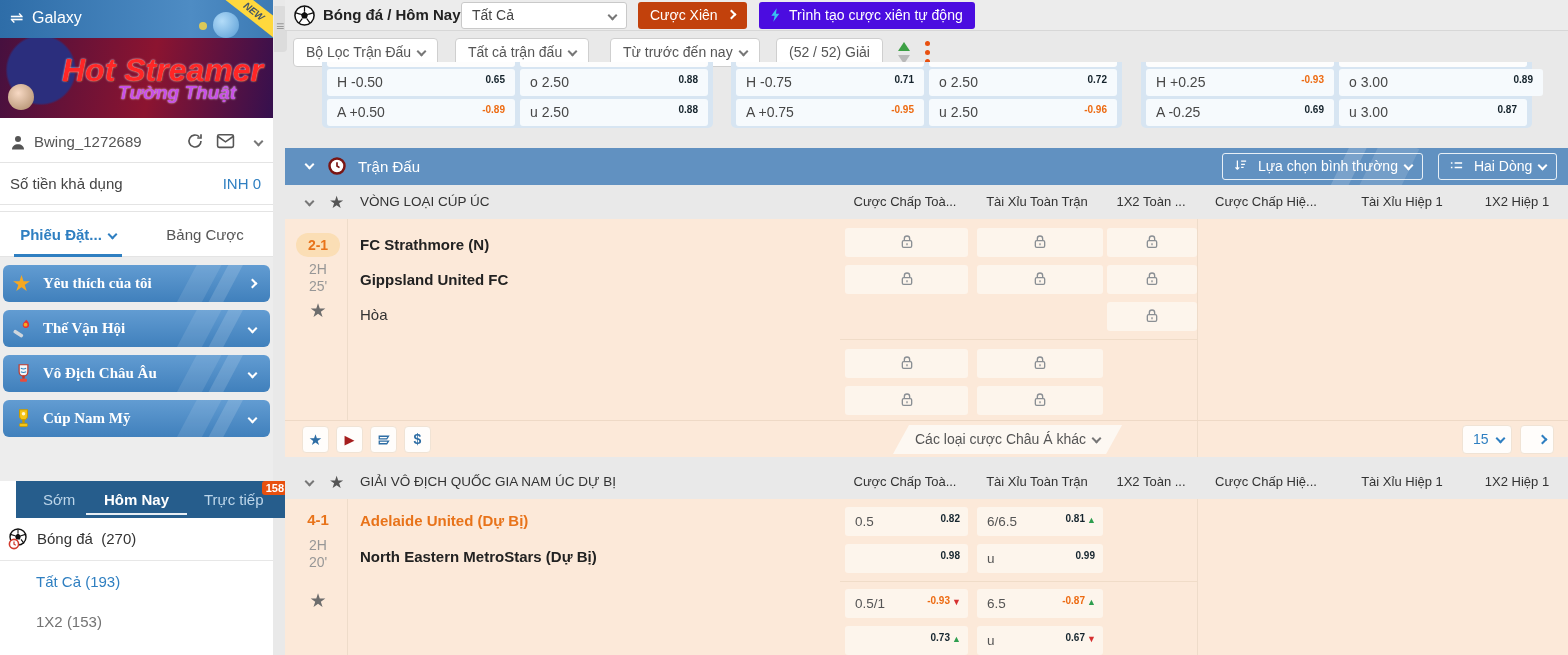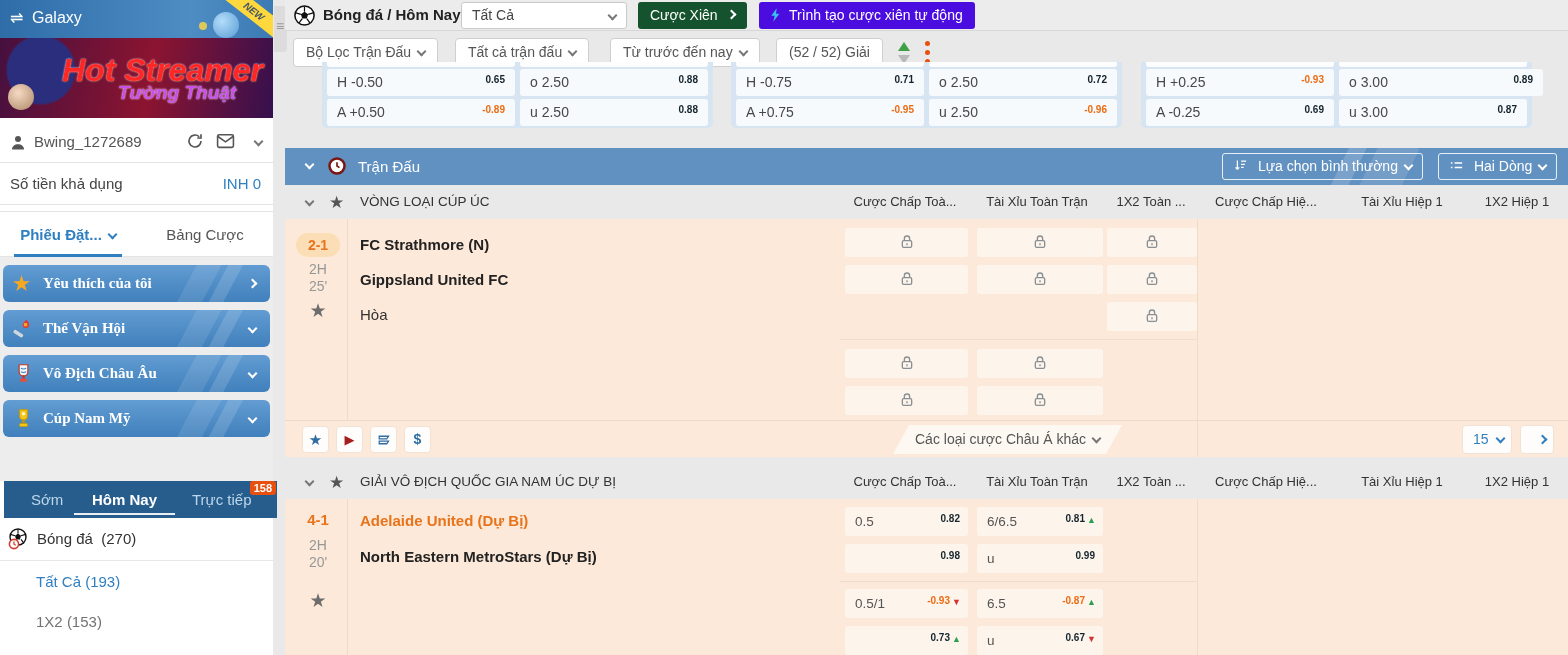--- a/index.html
+++ b/index.html
@@ -39,39 +39,39 @@
 
   .menu-zone { position:absolute; left:0; top:257px; width:273px; height:224px; background:#ededed; }
   .menu-item { position:absolute; left:3px; width:267px; height:37px; border-radius:6px; background:linear-gradient(180deg,#629cd2,#4080bc); color:#fff; font-weight:bold; font-size:15px; line-height:37px; overflow:hidden; cursor:pointer; }
   .menu-item .stripe1 { position:absolute; right:38px; top:-12px; width:13px; height:62px; background:rgba(255,255,255,.14); transform:rotate(28deg); }
   .menu-item .stripe2 { position:absolute; right:60px; top:-12px; width:22px; height:62px; background:rgba(255,255,255,.10); transform:rotate(28deg); }
   .menu-label { position:absolute; left:40px;font-family:Liberation Serif, serif; }
   .menu-ic { position:absolute; left:10px; top:8px; width:21px; height:21px; }
   .menu-chev { position:absolute; right:14px; top:15px; }
   .star-glyph { color:#f6a821; font-size:19px; line-height:21px; }
 
-  .time-bar { position:absolute; left:4px; top:481px; width:273px; height:37px; background:#265d8c;padding-left:12px; }
+  .time-bar { position:absolute; left:16px; top:481px; width:273px; height:37px; background:#265d8c;padding-left:12px; }
   .time-tab { position:absolute; top:0; height:37px; line-height:37px; font-size:15px; color:#bdd6ea; cursor:pointer; }
   .time-tab.active { color:#fff; font-weight:bold; }
   .time-tab.active::after { content:''; position:absolute; left:-18px; right:-18px; bottom:3px; height:2px; background:#e8eef4; }
   .live-badge { position:absolute; right:1px; top:0px; background:#e8500f; color:#fff; font-size:11px; font-weight:bold; padding:1px 4px; border-radius:3px; }
   .sport-row { position:absolute; left:0; top:518px; width:273px; height:43px; background:#fff; border-bottom:1px solid #e7e7e7; }
   .sport-label { position:absolute; left:37px; top:12px; font-size:15px; color:#333; }
   .sub-item1 { position:absolute; left:36px; top:573px; font-size:15px; color:#2f7fc1; cursor:pointer; }
   .sub-item2 { position:absolute; left:36px; top:613px; font-size:15px; color:#737373; cursor:pointer; }
 
   .collapse-handle { position:absolute; left:274px; top:6px; width:13px; height:46px; background:#dcdcdc; border-radius:0 4px 4px 0; }
   .collapse-handle::before { content:'≡'; position:absolute; left:2px; top:12px; color:#999; font-size:14px; }
 
   
   .main-top { position:absolute; left:285px; top:0; width:1283px; height:31px; background:#ececec; border-bottom:1px solid #d7d7d7; }
   .mt-title { position:absolute; left:38px; top:6px; font-size:15px; font-weight:bold; color:#222; }
   .mt-select { position:absolute; left:176px; top:2px; width:166px; height:27px; background:#fff; border:1px solid #c9c9c9; border-radius:3px; font-size:14px; color:#444; line-height:25px; padding-left:10px; cursor:pointer; }
   .mt-select .chev { position:absolute; right:10px; top:9px; }
-  .btn-parlay { position:absolute; left:353px; top:2px; height:27px; background:#14532d; border-radius:3px; color:#fff; font-size:14px; line-height:27px; padding:0 12px; cursor:pointer; }
+  .btn-parlay { position:absolute; left:353px; top:2px; height:27px; background:#c2410c; border-radius:3px; color:#fff; font-size:14px; line-height:27px; padding:0 12px; cursor:pointer; }
   .btn-auto { position:absolute; left:474px; top:2px; height:27px; background:#4b0ce0; border-radius:3px; color:#fff; font-size:14px; line-height:27px; padding:0 12px 0 30px; cursor:pointer; }
   .bolt { position:absolute; left:9px; top:5px; width:16px; height:16px; }
 
   
   .pill { position:absolute; top:38px; height:29px; background:#fff; border:1px solid #cfcfcf; border-radius:4px; font-size:14px; color:#555; line-height:27px; padding:0 12px; cursor:pointer; }
   .sort-icon { position:absolute; left:898px; top:42px; width:14px; height:22px; cursor:pointer; }
   .tri { position:absolute; left:0; width:0; height:0; border-left:6px solid transparent; border-right:6px solid transparent; }
   .tri.up { top:0; border-bottom:9px solid #3da045; }
   .tri.down { bottom:0; border-top:9px solid #b9b9b9; }
   .dots-icon { position:absolute; left:922px; top:40px; width:10px; height:26px; cursor:pointer; }

